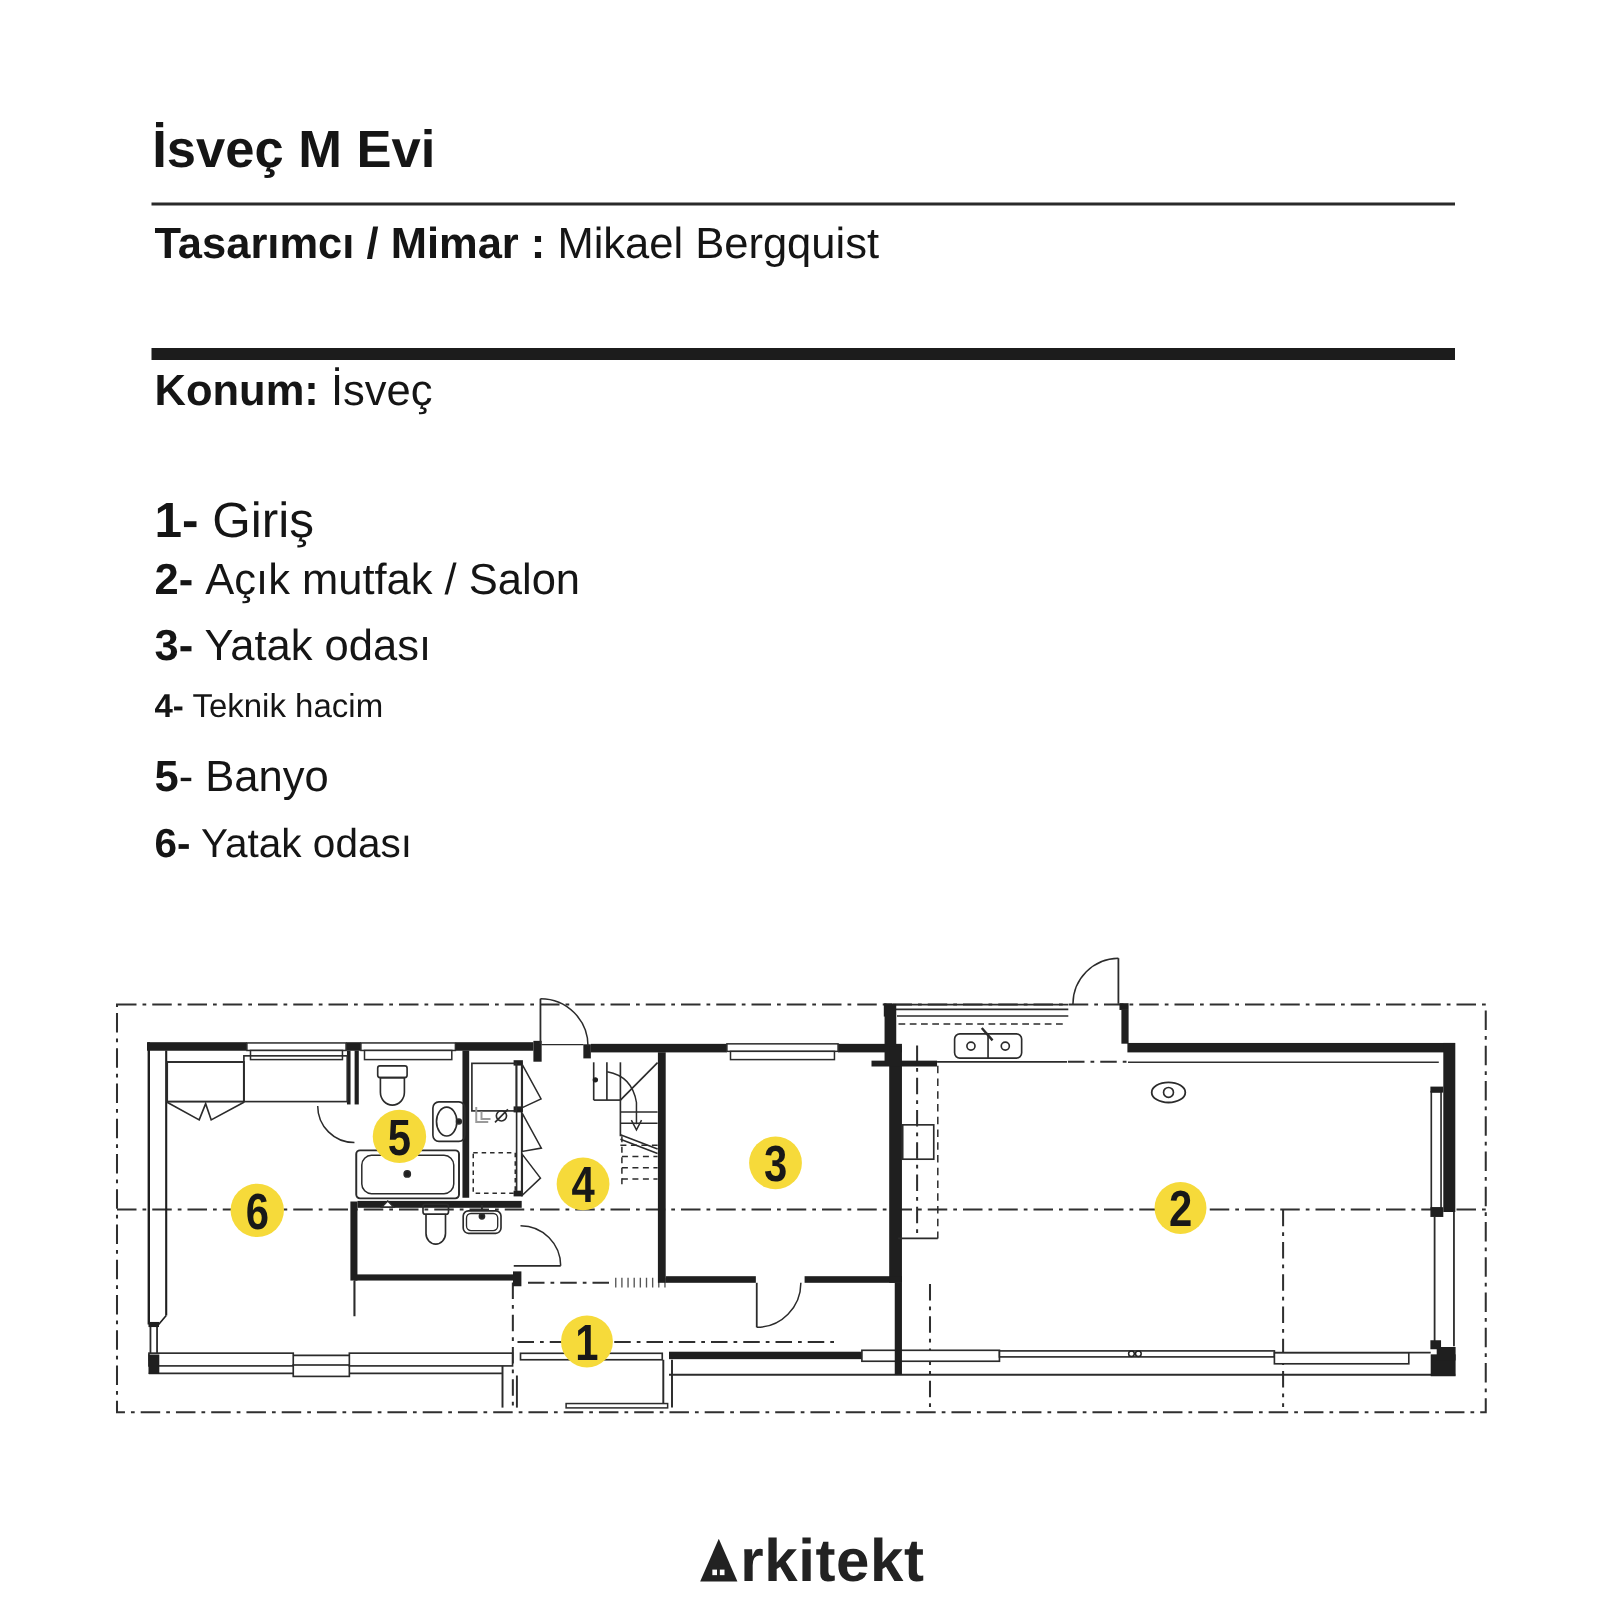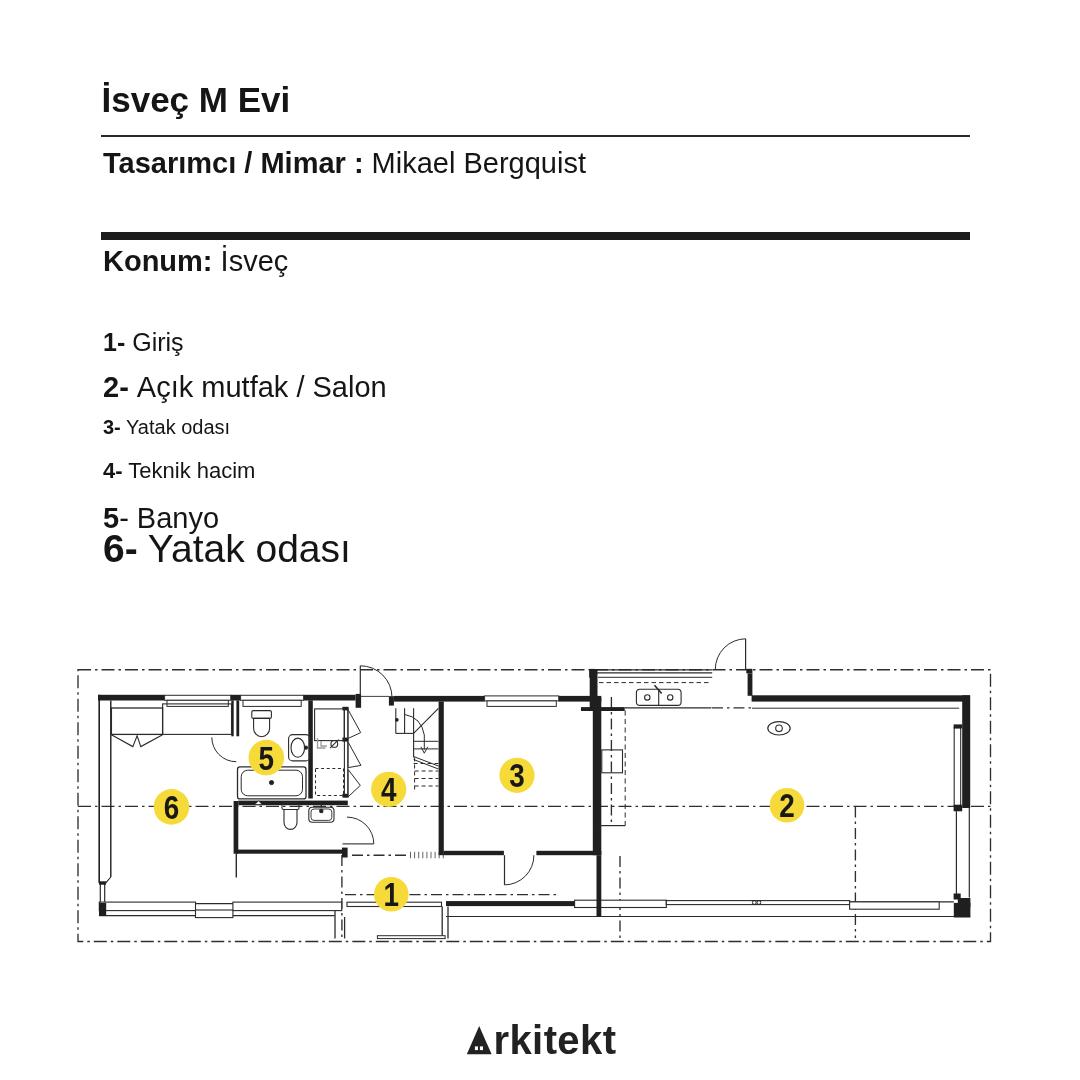--- a/index.html
+++ b/index.html
@@ -15,31 +15,31 @@
 <div class="abs" style="left:101.5px;top:82.2px;font-size:35px;font-weight:bold;">İsveç M Evi</div>
 
 <div class="abs" style="left:101px;top:134.6px;width:869px;height:2.2px;background:#2a2a2a;"></div>
 
 <div class="abs" style="left:103px;top:149.4px;font-size:29px;"><b>Tasarımcı / Mimar&nbsp;:</b>&nbsp;Mikael Bergquist</div>
 
 <div class="abs" style="left:103px;top:199px;font-size:29px;margin-top:48px;"><b>Konum:</b>&nbsp;İsveç</div>
 
 <div class="abs" style="left:101px;top:232.2px;width:869px;height:7.8px;background:#1c1c1c;"></div>
 
-<div class="abs" style="left:103px;top:330px;font-size:25px;"><b>1-</b> Giriş</div>
+<div class="abs" style="left:103px;top:330px;font-size:33px;"><b>1-</b> Giriş</div>
 
 <div class="abs" style="left:103px;top:373.4px;font-size:29px;"><b>2-</b>&nbsp;Açık mutfak / Salon</div>
 
-<div class="abs" style="left:103px;top:416.8px;font-size:20px;"><b>3-</b> Yatak odası</div>
+<div class="abs" style="left:103px;top:416.8px;font-size:29px;"><b>3-</b> Yatak odası</div>
 
 <div class="abs" style="left:103px;top:460.2px;font-size:22px;"><b>4-</b> Teknik hacim</div>
 
 <div class="abs" style="left:103px;top:503.6px;font-size:29px;"><b>5</b>- Banyo</div>
 
-<div class="abs" style="left:103px;top:529px;font-size:39px;"><b>6-</b> Yatak odası</div>
+<div class="abs" style="left:103px;top:549px;font-size:27px;"><b>6-</b> Yatak odası</div>
 <svg id="plan" width="1080" height="1080" viewBox="0 0 1080 1080" fill="none" stroke-linecap="butt">
 <g stroke="#2f2f2f" stroke-width="1.35">
 
 <rect x="78" y="669.7" width="912.5" height="271.8" stroke-dasharray="13 4 2.5 4"></rect>
 
 <path d="M78 806.3 H990.5" stroke-dasharray="13 4 2.5 4"></path>
 
 <path d="M712 707.9 H754" stroke-dasharray="11 4 2.5 4"></path>
 
 <path d="M752 708.2 H959.2" stroke-width="1"></path>

